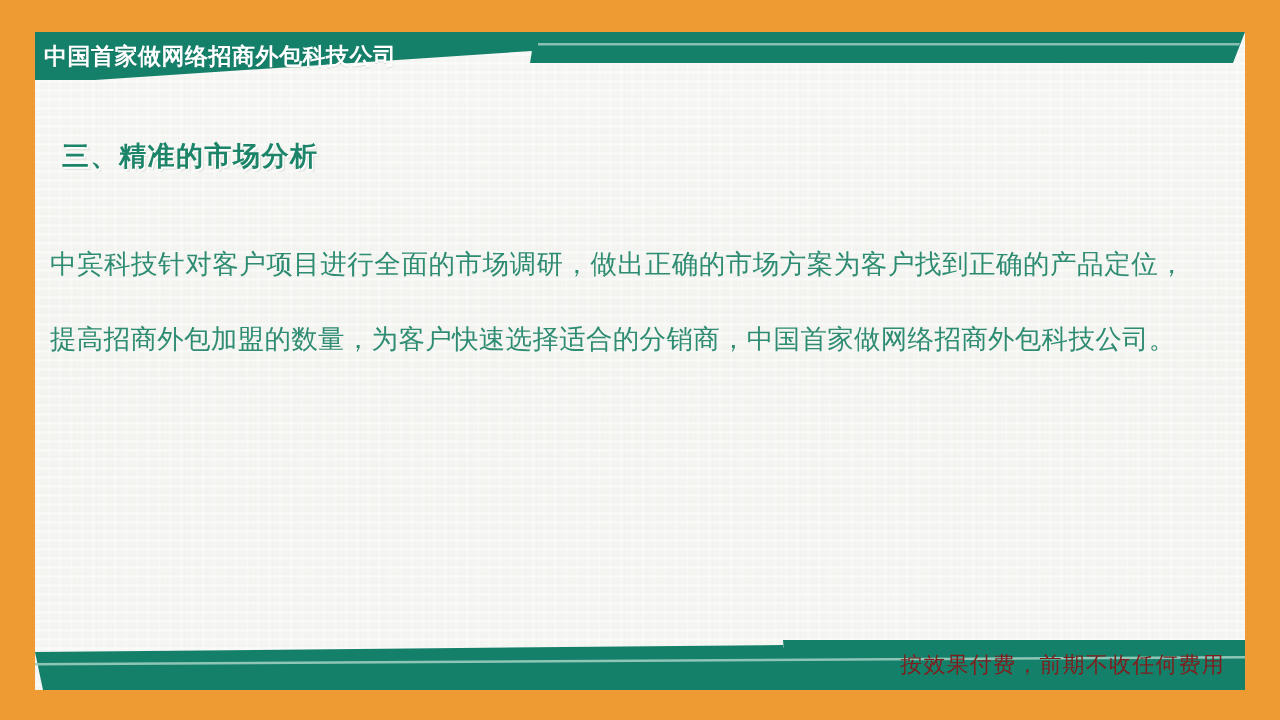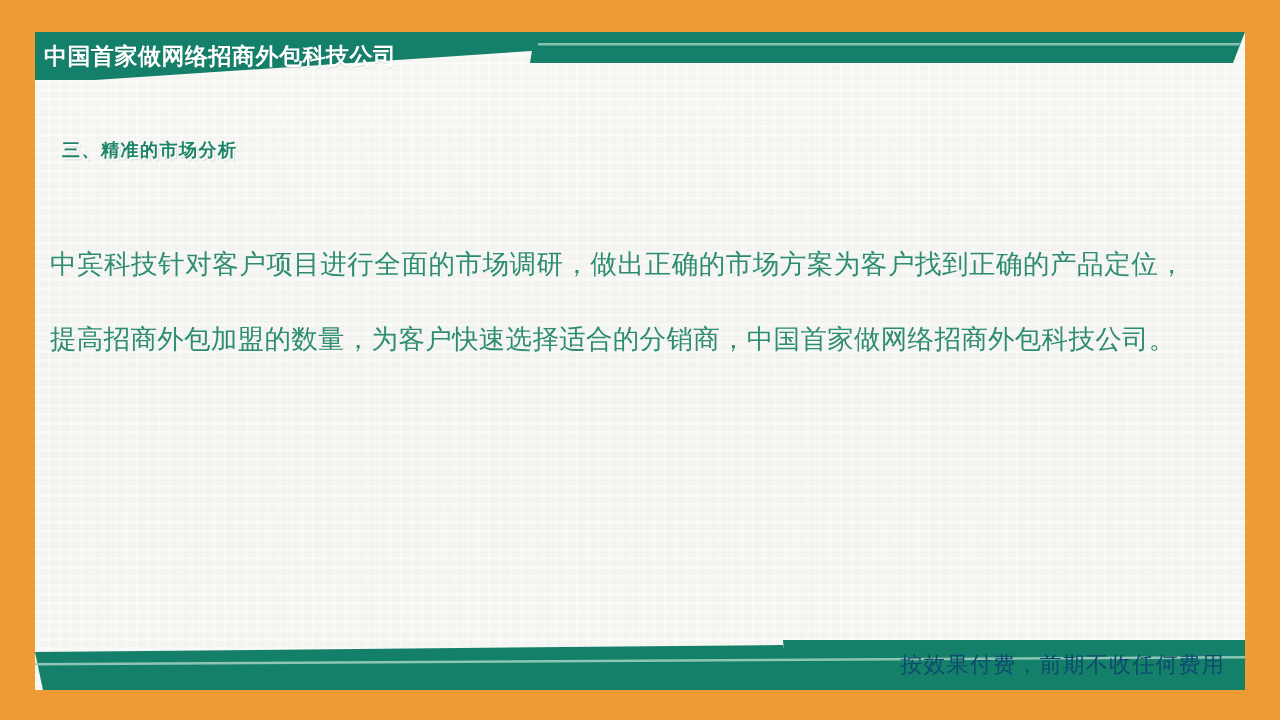--- a/index.html
+++ b/index.html
@@ -61,21 +61,21 @@
     letter-spacing: 0.5px;
     white-space: nowrap;
     text-shadow: 0 1px 0 rgba(0,0,0,0.12);
   }
 
   
   #section-title {
     position: absolute;
     left: 62px;
     top: 138px;
-    font-size: 18px;
+    font-size: 27px;
     font-weight: bold;
     color: #1C8468;
     letter-spacing: 1.5px;
     white-space: nowrap;
     text-shadow: 1.5px 1.5px 0 rgba(255,255,255,0.95),
                  2.5px 2.5px 1px rgba(200,205,198,0.55);
   }
 
   
   #body-copy {
@@ -99,21 +99,21 @@
     top: 618px;
     width: 1210px;
     height: 74px;
     pointer-events: none;
   }
   #footer-text {
     position: absolute;
     right: 55px;
     top: 650px;
     font-size: 22px;
-    color: #0c4a6e;
+    color: #7f1d1d;
     letter-spacing: 1.2px;
     white-space: nowrap;
     text-align: center;
   }
 </style>
 </head>
 <body>
 
 <div id="slide">
 

